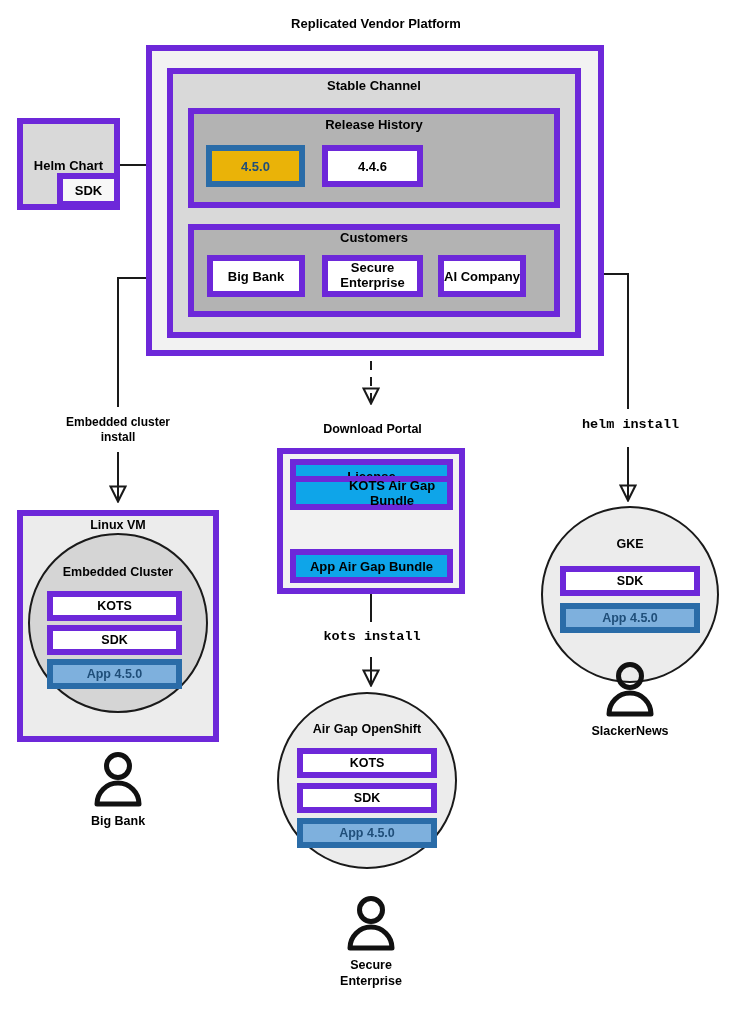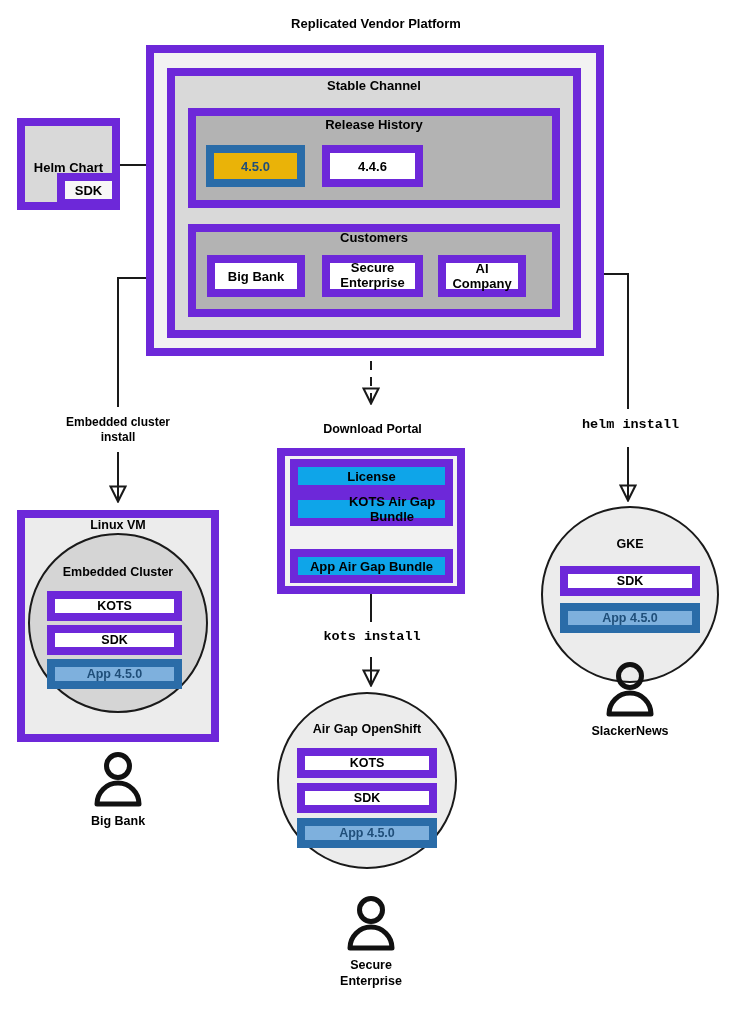--- a/index.html
+++ b/index.html
@@ -30,21 +30,21 @@
   .node {
     position: absolute;
     box-sizing: border-box;
     display: flex;
     align-items: center;
     justify-content: center;
     text-align: center;
     color: #000000;
   }
   .box {
-    border: 8px solid #6d28d9;
+    border: 6px solid #6d28d9;
   }
   .lbl {
     position: absolute;
     box-sizing: border-box;
     text-align: center;
     color: #000000;
     font-weight: bold;
     line-height: 1.18;
   }
   
@@ -122,21 +122,21 @@
   
   #portal-box {
     left: 277px; top: 448px; width: 188px; height: 146px;
     background: #f2f2f2;
   }
   .portal-item {
     left: 290px; width: 163px; height: 34px;
     background: #0ea5e9; font-size: 13px; font-weight: bold;
   }
   #portal-license  { top: 459px; }
-  #portal-kotsbdl  { top: 492px; padding-left: 41px; }
+  #portal-kotsbdl  { top: 476px; padding-left: 41px; }
   #portal-appbdl   { top: 549px; }
 
   
   #linuxvm-box {
     left: 17px; top: 510px; width: 202px; height: 232px;
     background: #ececec;
   }
   #linuxvm-title {
     left: 17px; top: 518px; width: 202px; font-size: 12.5px;
   }

